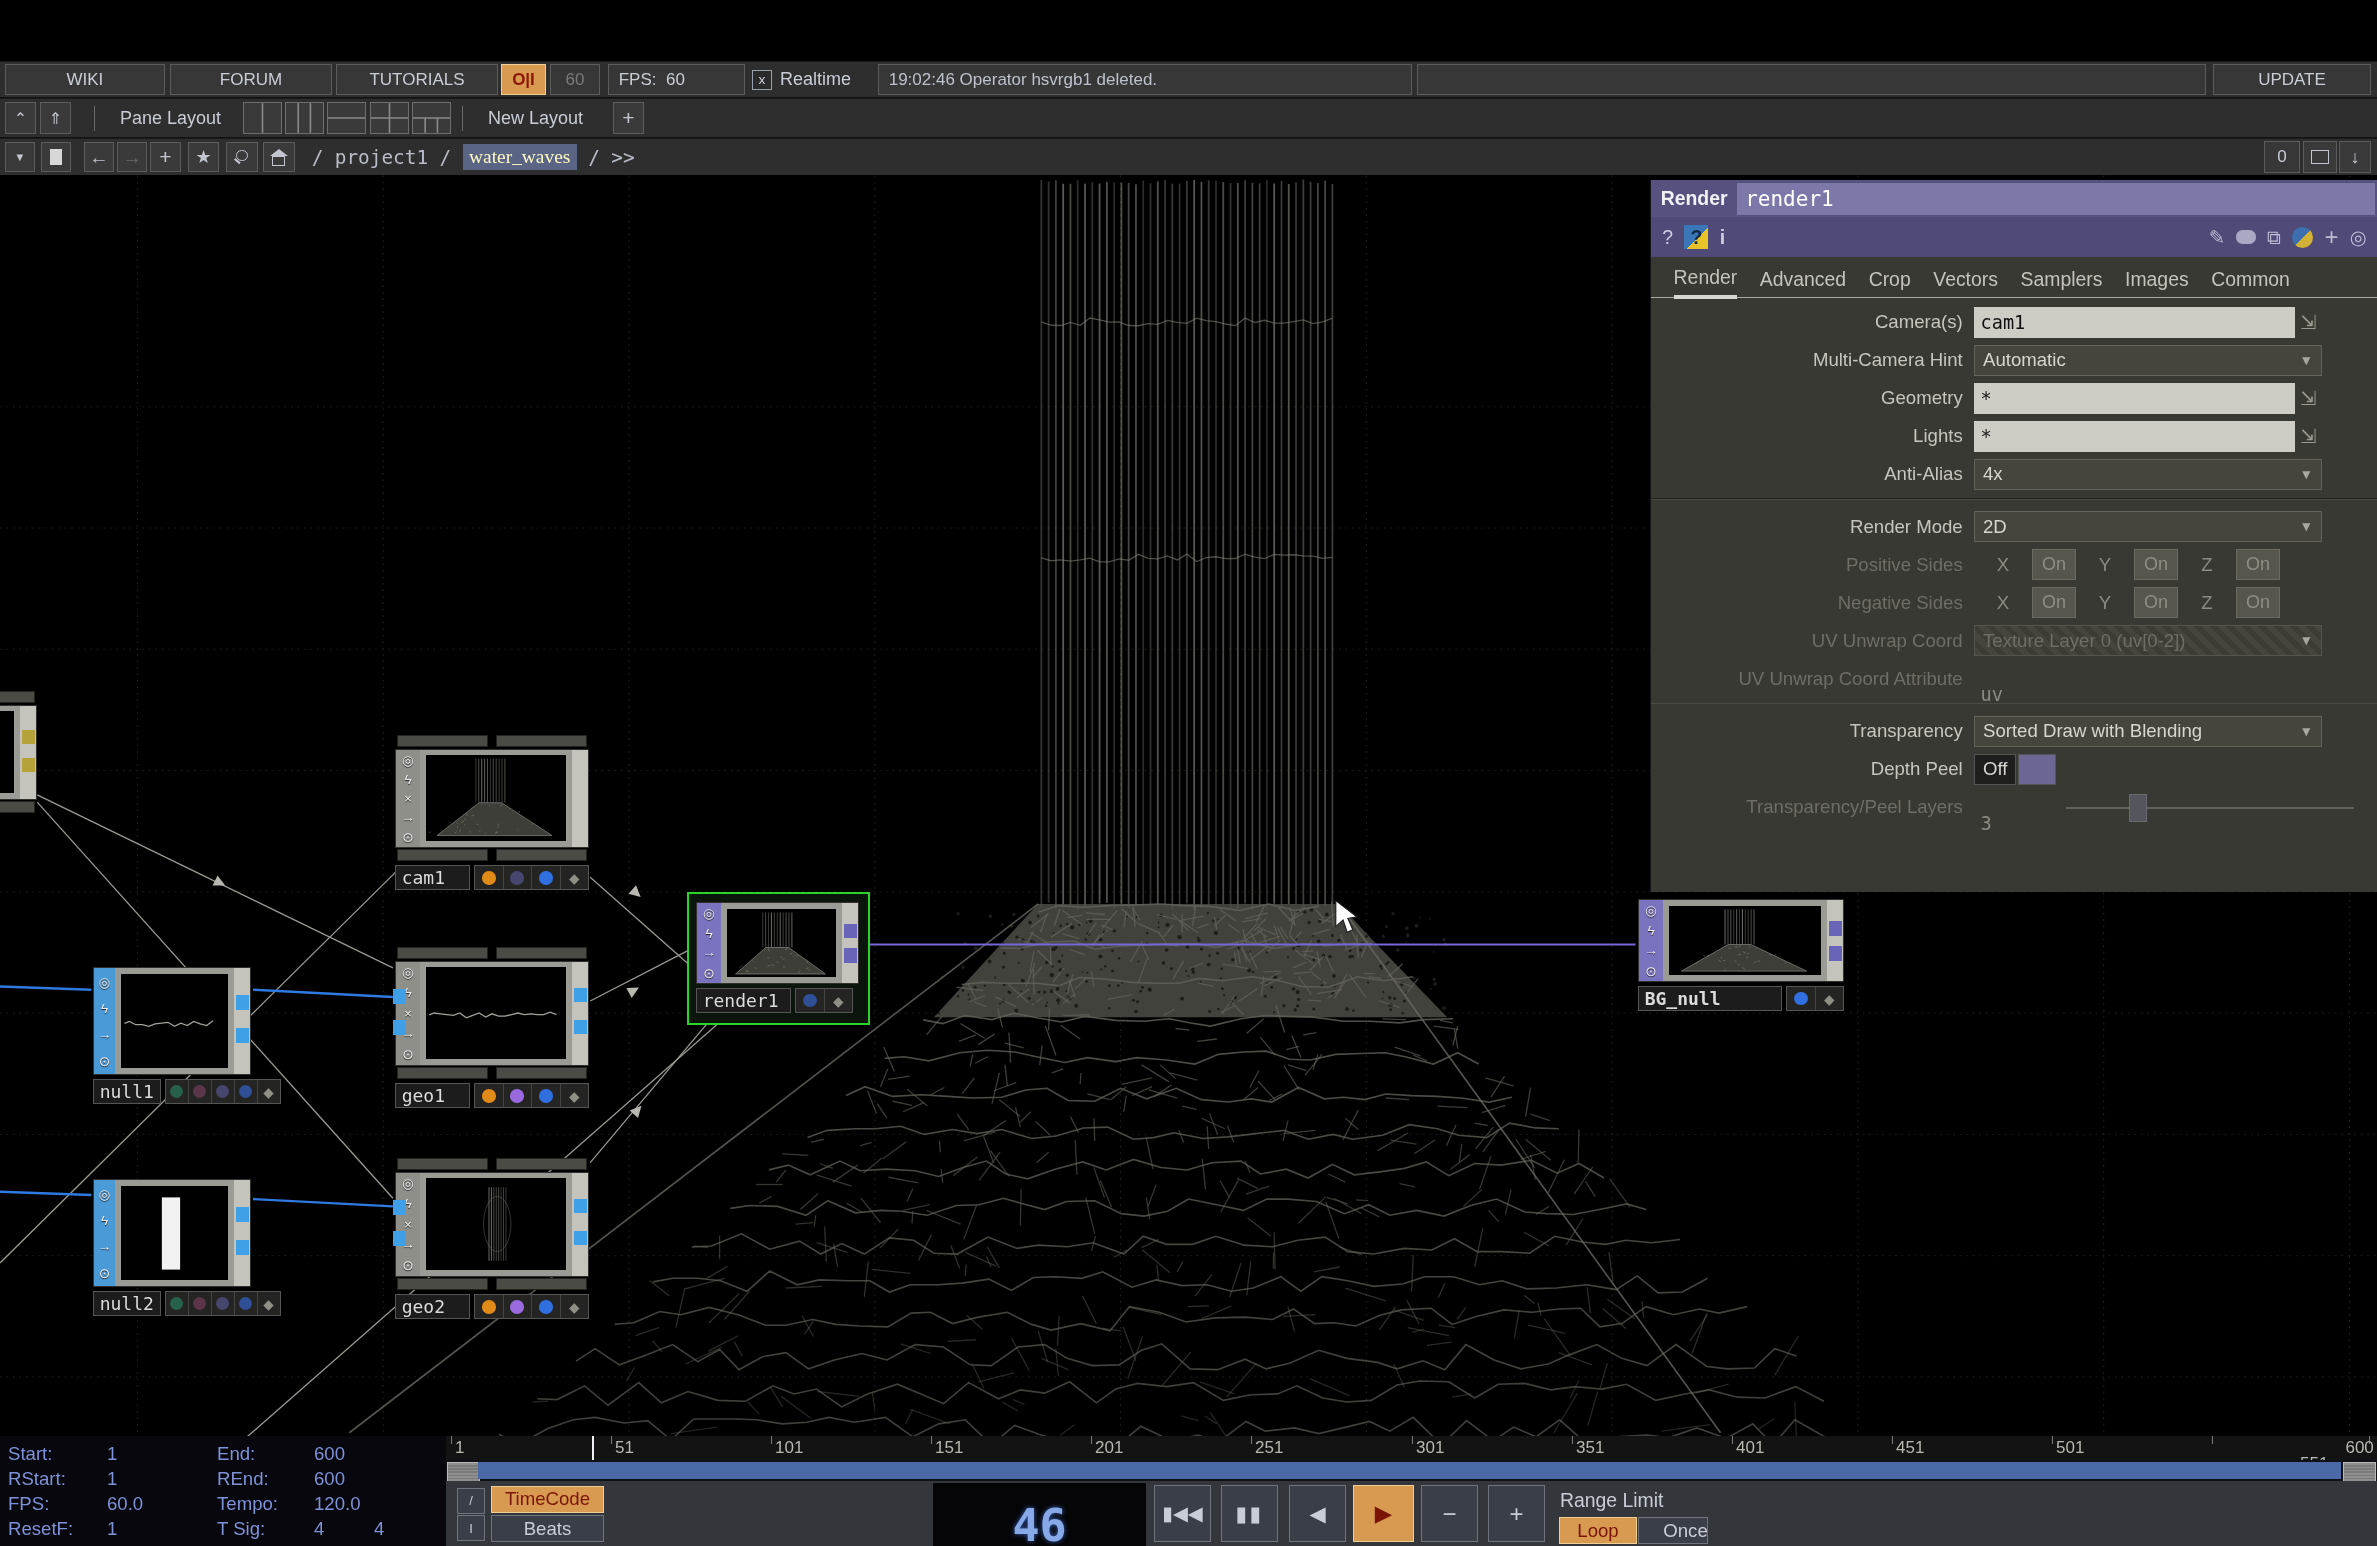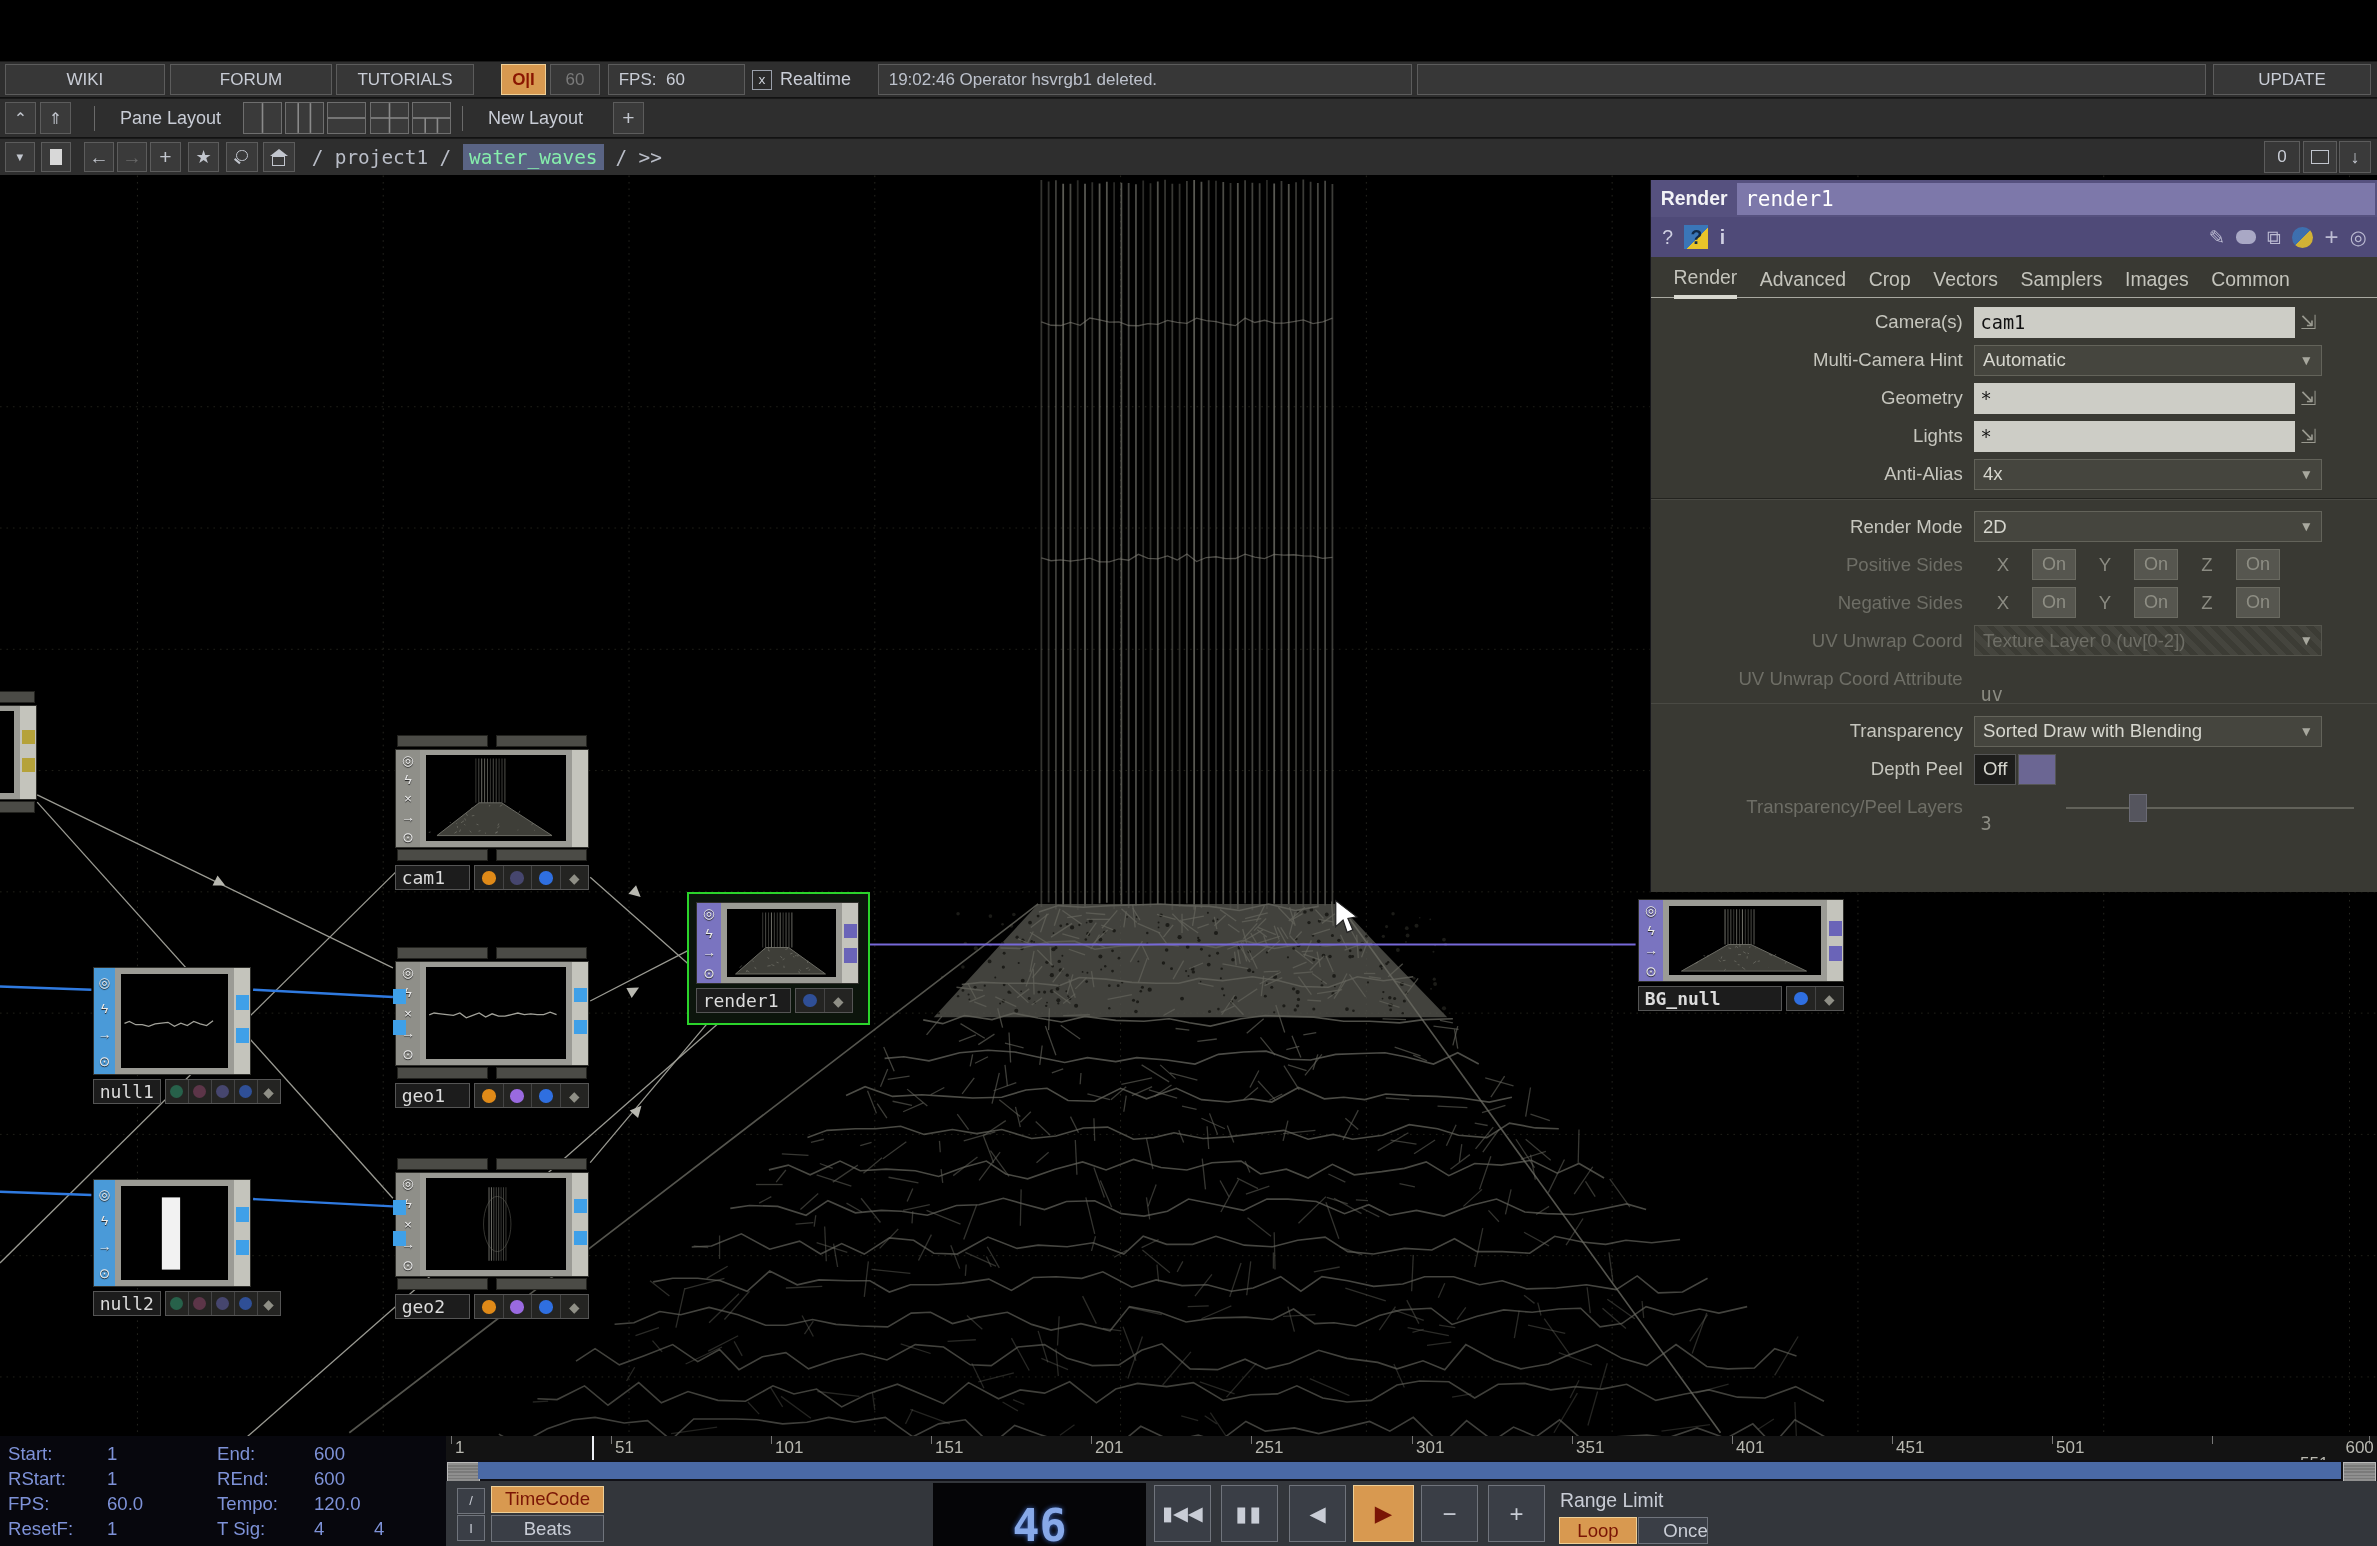--- a/index.html
+++ b/index.html
@@ -15,21 +15,21 @@
       color:#c9cdd6;font-size:17px;display:flex;align-items:center;justify-content:center;box-sizing:border-box;}
   .bx.dim{color:#7a7a7a;}
   .oi{background:#d89950;border:0.8px solid #efcf96;color:#8a1500;font-weight:bold;}
   .lbl{position:absolute;color:#c9cdd6;font-size:18px;display:flex;align-items:center;top:0;bottom:0;}
   .vsep{position:absolute;top:6.5px;bottom:6.5px;width:0.8px;background:#6a6a6a;}
   .icon-btn{position:absolute;top:3.2px;bottom:3.2px;background:#3a3a3a;border:0.8px solid #5c5c5c;
       color:#c2c6ce;display:flex;align-items:center;justify-content:center;font-size:16px;box-sizing:border-box;}
   .chk{display:inline-flex;width:18px;height:18px;border:0.8px solid #9aa0aa;align-items:center;justify-content:center;
       font-size:13.7px;color:#cdd2da;margin-right:8px;background:#2a2a2a;}
   .pathseg{color:#b9bdc7;font-size:19.4px;margin:0 5.7px;}
-  .pathsel{background:#5a6484;color:#86efac;padding:1.6px 6.5px;}
+  .pathsel{background:#5a6484;color:#fef9c3;padding:1.6px 6.5px;font-family:Liberation Serif, serif;}
   
   #network{position:absolute;left:0;top:175px;width:2377px;height:1261px;background:#000;overflow:hidden;}
   #bg-svg,#wire-svg{position:absolute;left:0;top:-175px;width:2377px;height:1546px;}
   .node{position:absolute;box-sizing:border-box;}
   .n-tabs{display:flex;gap:8px;height:12px;margin:0 1.6px 1.6px 1.6px;}
   .n-tab{flex:1;background:#4b4b46;border:0.8px solid #23231f;}
   .n-body{display:flex;background:#9b9b95;border:0.8px solid #30302c;box-sizing:border-box;position:relative;}
   .n-strip{display:flex;flex-direction:column;align-items:center;justify-content:space-around;
       color:#ececec;font-size:13.7px;text-shadow:0 0.8px 0.8px #222;}
   .n-view{flex:1;background:#000;margin:5.7px;position:relative;overflow:hidden;}
@@ -127,21 +127,21 @@
 
 <div id="root">
 
   <div class="bar" id="menu-row">
     <div class="bx" style="left:4.9px;width:160px;">
         <span>WIKI</span>
       </div>
     <div class="bx" style="left:170px;width:162px;">
         <span>FORUM</span>
       </div>
-    <div class="bx" style="left:336px;width:138px;">
+    <div class="bx" style="left:336px;width:162px;">
         <span>TUTORIALS</span>
       </div>
     <div class="bx oi" style="left:501px;width:45px;">
         <span>O|I</span>
       </div>
     <div class="bx dim" style="left:550px;width:50px;">
         <span>60</span>
       </div>
     <div class="bx" style="left:608px;width:137px;justify-content:flex-start;padding-left:9.7px;">
       <span>FPS:</span>&nbsp;&nbsp;<span>60</span>

